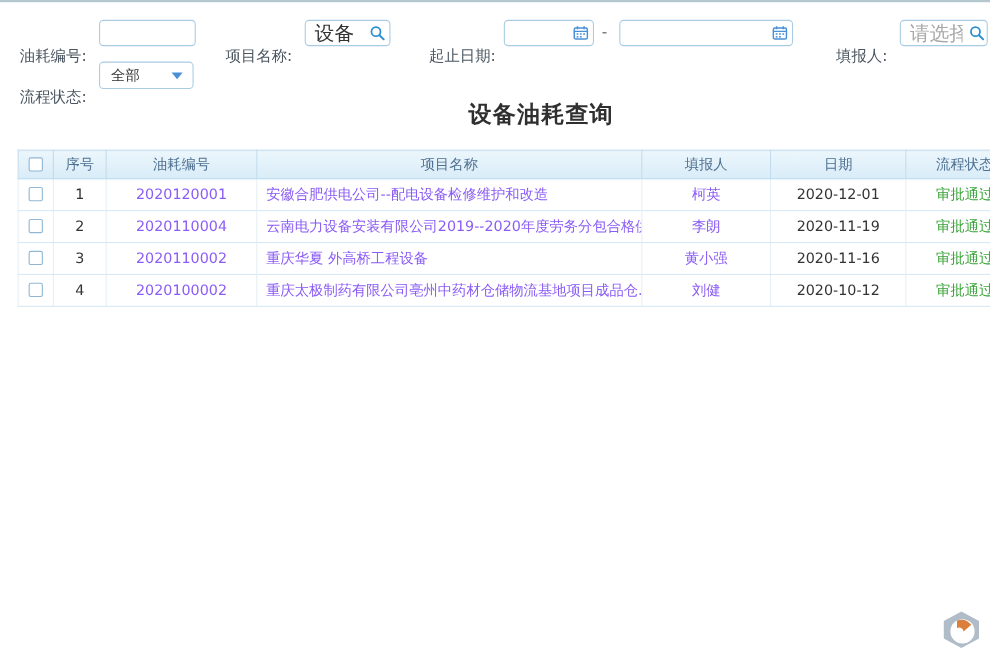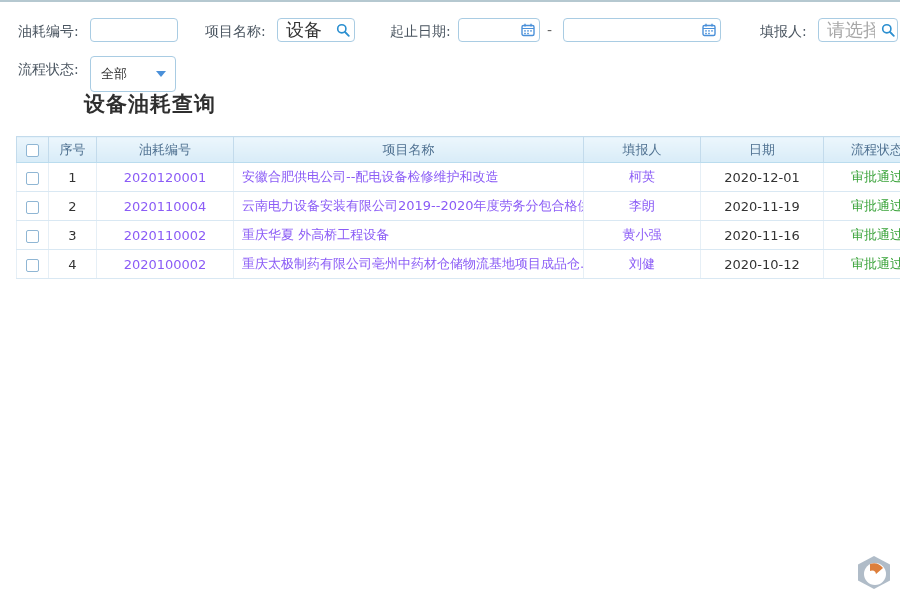--- a/index.html
+++ b/index.html
@@ -12,20 +12,21 @@
     font-family:"DejaVu Sans","Liberation Sans",sans-serif;
   }
 
   
   .flabel {
     position:absolute;
     font-size:14px;
     color:#4a5560;
     line-height:16px;
     white-space:nowrap;
+    margin-top:20px;
   }
   .fbox {
     position:absolute;
     height:24px;
     border:1px solid #a9cce3;
     border-radius:4px;
     background:#fff;
     display:flex;
     align-items:center;
     overflow:hidden;
@@ -55,20 +56,21 @@
     border-top:6px solid #4a90d9;
     margin-right:9px;
   }
 
   
   .page-title {
     position:absolute;
     top:88px; left:0;
     width:100%;
     padding-left:84px;
+    text-align:center;
     font-size:21px;
     font-weight:bold;
     letter-spacing:1px;
     color:#2f2f2f;
   }
 
   
   table.grid {
     position:absolute;
     top:134px; left:16px;
@@ -191,21 +193,21 @@
     <input type="text" placeholder="请选择或" style="">
     <span class="icon-slot" style="flex-basis:18px;">
       <svg width="14" height="14" viewBox="0 0 14 14">
         <circle cx="5.8" cy="5.8" r="4.1" fill="none" stroke="#2b8fd0" stroke-width="1.6"></circle>
         <line x1="9" y1="9" x2="12.8" y2="12.8" stroke="#2b8fd0" stroke-width="1.8" stroke-linecap="round"></line>
       </svg>
     </span>
   </div>
 
   <span class="flabel" style="left:18px; top:59px;">流程状态:</span>
-  <div class="fbox select-box" style="left:90px; top:54px; width:86px; height:36px;">
+  <div class="fbox select-box" style="left:90px; top:54px; width:86px; height:25px;">
     <span class="sel-text">全部</span>
     <span class="caret"></span>
   </div>
 
 </div>
 
 <div class="page-title">设备油耗查询</div>
 
 <table class="grid">
   <colgroup>

